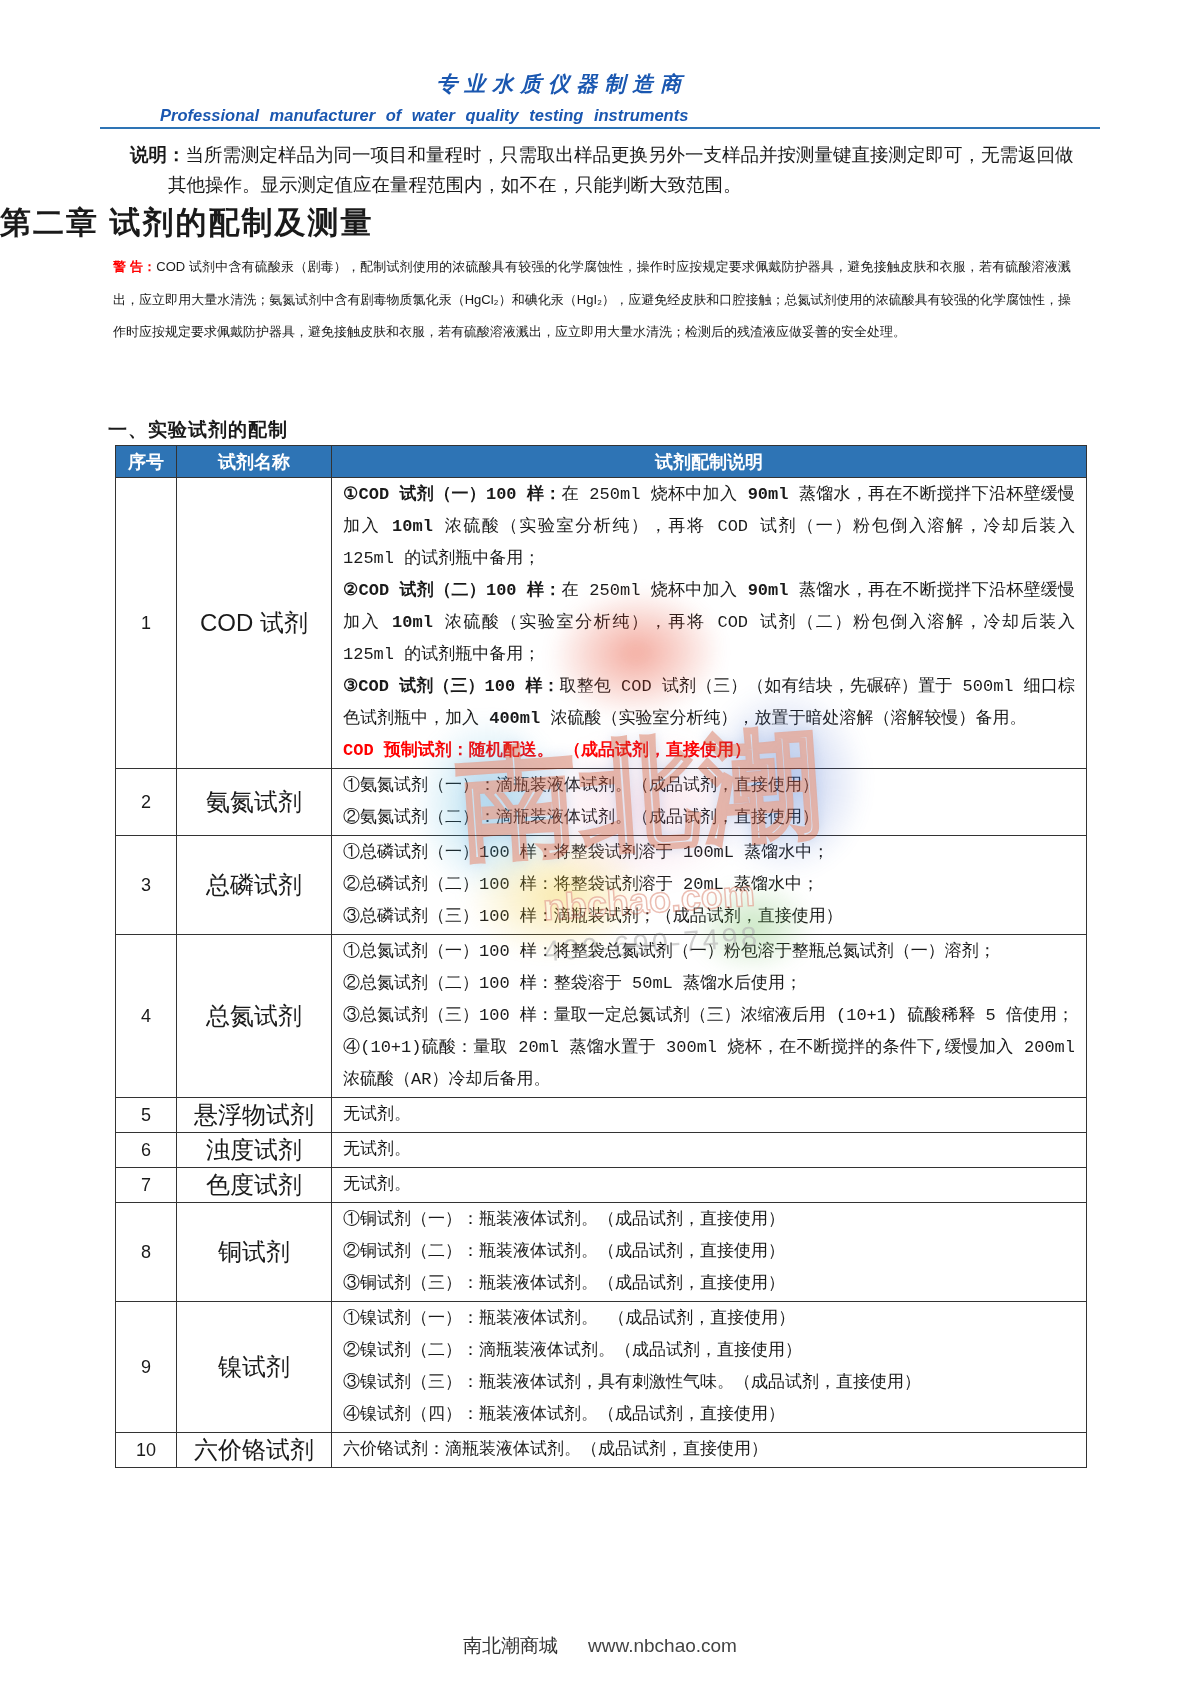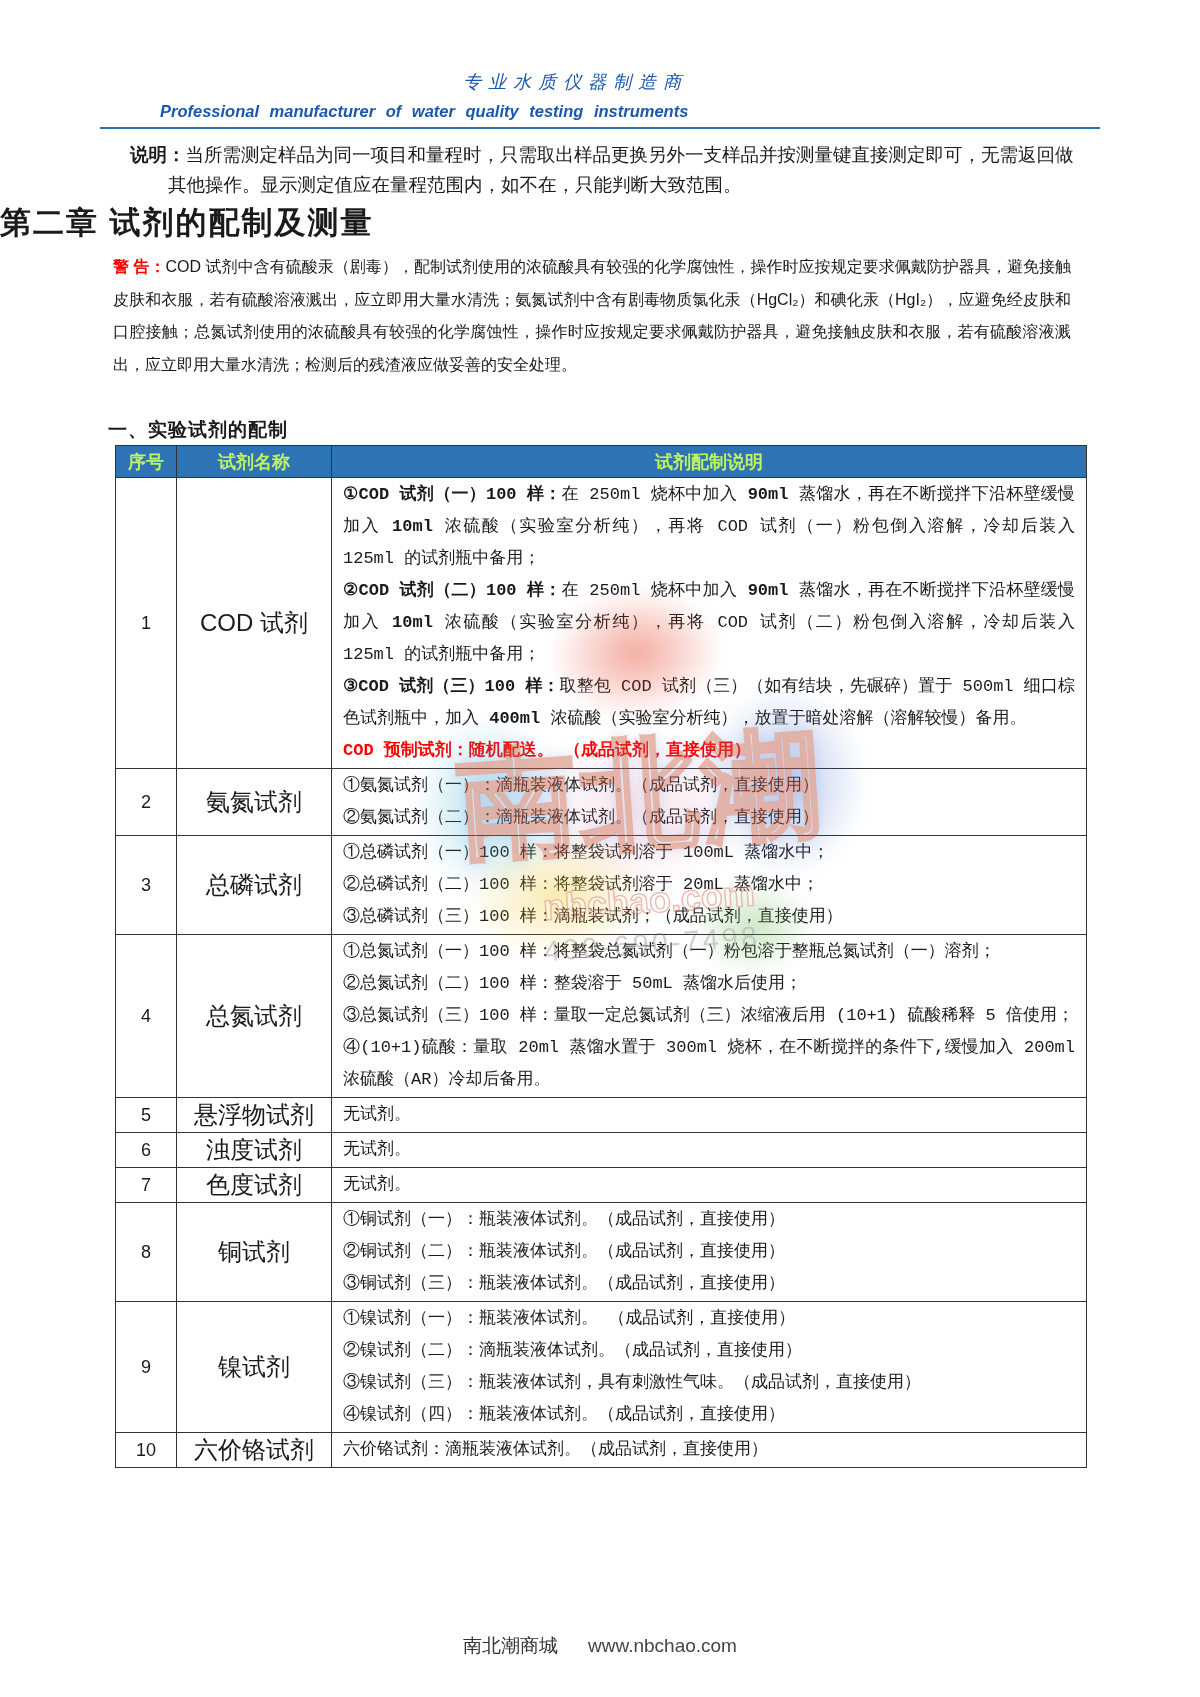--- a/index.html
+++ b/index.html
@@ -7,42 +7,42 @@
   body { font-family:"Liberation Sans","DejaVu Sans",sans-serif; color:#1a1a1a; }
   .page { position:relative; width:1200px; height:1697px; background:#fff; overflow:hidden; margin:0 auto; }
 
   
   .header { position:absolute; top:64px; left:160px; right:105px; display:flex; justify-content:space-between; align-items:flex-start; }
   .logo { display:flex; align-items:center; gap:10px; }
   .logo-mark { width:52px; height:52px; flex:0 0 auto; }
   .logo-cn { font-size:30px; font-weight:bold; color:#156a5e; letter-spacing:3px; line-height:34px; }
   .logo-en { font-size:9.5px; color:#5b8f86; letter-spacing:3.5px; margin-top:2px; }
   .tagline { text-align:right; color:#1a57b0; padding-top:6px; }
-  .tagline-cn { font-size:18px; font-weight:normal; font-style:italic; letter-spacing:7px; }
+  .tagline-cn { font-size:21px; font-weight:bold; font-style:italic; letter-spacing:7px; }
   .tagline-en { font-size:16.5px; font-weight:bold; font-style:italic; word-spacing:6px; margin-top:8px; }
   .header-rule { position:absolute; top:127px; left:100px; width:1000px; height:2px; background:#2e74b5; }
 
   
   .note { position:absolute; top:140px; left:130px; width:948px; font-size:18.5px; line-height:30px; padding-left:38px; text-indent:-38px; }
   .note-label { font-weight:bold; }
 
   
   .chapter-title { position:absolute; top:202px; left:0; width:100%; text-align:left; font-size:31px; font-weight:bold; letter-spacing:2px; }
 
   
-  .warning { position:absolute; top:251px; left:113px; width:958px; font-size:16px; line-height:32.5px; text-align:justify; }
+  .warning { position:absolute; top:251px; left:113px; width:958px; font-size:13px; line-height:32.5px; text-align:justify; }
   .warn-label { color:#ff0000; font-weight:bold; }
 
   
   .section-title { position:absolute; top:417px; left:108px; font-size:19px; font-weight:bold; letter-spacing:1px; }
 
   
   .reagent-table { position:absolute; top:445px; left:115px; width:972px; border-collapse:collapse; table-layout:fixed; }
   .reagent-table th, .reagent-table td { border:1px solid #333; vertical-align:middle; }
-  .reagent-table thead th { background:#2e74b5; color:#bef264; font-size:18px; font-weight:bold; height:32px; padding:0; text-align:center; }
+  .reagent-table thead th { background:#2e74b5; color:#ffffff; font-size:18px; font-weight:bold; height:32px; padding:0; text-align:center; }
   col.c-no { width:61px; }
   col.c-name { width:155px; }
   td.col-no { text-align:center; font-size:18px; }
   td.col-name { text-align:center; font-size:24px; }
   td.col-desc { padding:1px 11px; font-size:17px; line-height:32px; text-align:justify; vertical-align:middle;font-family:Liberation Mono, monospace; }
   .desc-line { display:block; }
   .seg-bold { font-weight:bold; }
   .seg-red { color:#ff0000; }
 
   

